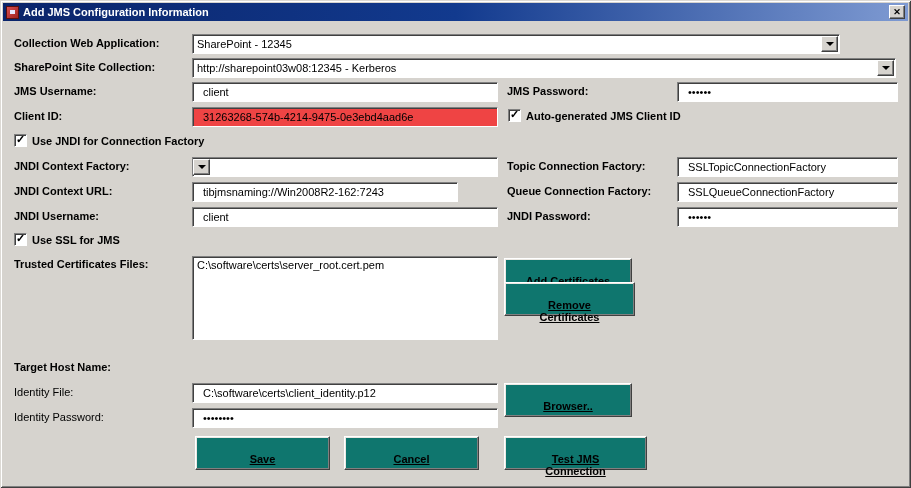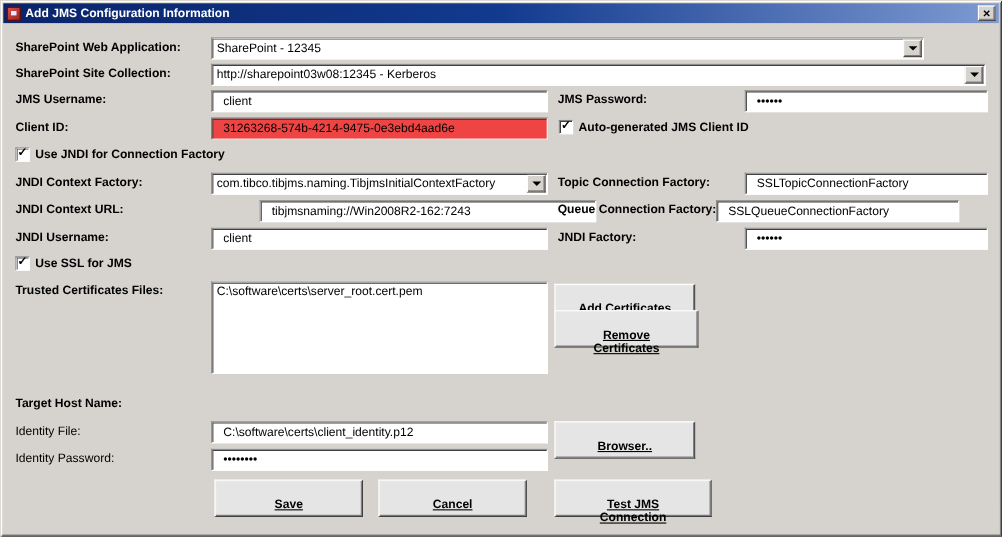--- a/index.html
+++ b/index.html
@@ -64,39 +64,39 @@
   .tri { width:0; height:0; border-left:4px solid transparent; border-right:4px solid transparent; border-top:4px solid #000; }
 
   .chk {
     position:absolute; width:13px; height:13px; background:#fff;
     border:1px solid; border-color:#808080 #fff #fff #808080;
     box-shadow: inset 1px 1px 0 #404040;
   }
   .chk .mark { position:absolute; left:1px; top:-2px; font-size:11px; font-weight:bold; line-height:13px; }
 
   .btn {
-    position:absolute; background:#e5e5e5;
+    position:absolute; background:#0f766e;
     border:1px solid; border-color:#fff #404040 #404040 #fff;
     box-shadow: inset -1px -1px 0 #808080, inset 1px 1px 0 #ebe8e3;
     font:bold 11px "Liberation Sans",sans-serif; text-decoration:underline;
     text-align:center; padding:16px; cursor:default; color:#000;
   }
 </style>
 </head>
 <body>
 
 <div class="window">
 
   <div class="titlebar">
     <span class="app-icon"></span>
     <span class="title-text">Add JMS Configuration Information</span>
     <button class="close-btn"><span>✕</span></button>
   </div>
 
-  <span class="lbl b" style="left:14px;top:37px">SharePoint Web Application:</span>
+  <span class="lbl b" style="left:14px;top:37px">Collection Web Application:</span>
   <div class="combo" style="left:192px;top:34px;width:648px">
     <span class="combo-text">SharePoint - 12345</span>
     <span class="combo-arrow">
         <span class="tri"></span>
       </span>
   </div>
 
   <span class="lbl b" style="left:14px;top:61px">SharePoint Site Collection:</span>
   <div class="combo" style="left:192px;top:58px;width:704px">
     <span class="combo-text">http://sharepoint03w08:12345 - Kerberos</span>
@@ -117,36 +117,35 @@
     </span>
   <span class="lbl b" style="left:526px;top:110px">Auto-generated JMS Client ID</span>
 
   <span class="chk" style="left:14px;top:134px">
       <span class="mark">✓</span>
     </span>
   <span class="lbl b" style="left:32px;top:135px">Use JNDI for Connection Factory</span>
 
   <span class="lbl b" style="left:14px;top:160px">JNDI Context Factory:</span>
   <div class="combo" style="left:192px;top:157px;width:306px">
-    <span class="combo-text">com.tibco.tibjms.naming.TibjmsInitialContextFactory</span>
     <span class="combo-arrow">
         <span class="tri"></span>
       </span>
   </div>
   <span class="lbl b" style="left:507px;top:160px">Topic Connection Factory:</span>
   <input class="txt" style="left: 677px; top: 157px; width: 221px;" value="SSLTopicConnectionFactory">
 
   <span class="lbl b" style="left:14px;top:185px">JNDI Context URL:</span>
-  <input class="txt" style="left: 192px; top: 182px; width: 306px; margin-left: 44px;" value="tibjmsnaming://Win2008R2-162:7243">
+  <input class="txt" style="left: 192px; top: 182px; width: 266px;" value="tibjmsnaming://Win2008R2-162:7243">
   <span class="lbl b" style="left:507px;top:185px">Queue Connection Factory:</span>
-  <input class="txt" style="left: 651px; top: 182px; width: 221px;" value="SSLQueueConnectionFactory">
+  <input class="txt" style="left: 677px; top: 182px; width: 221px;" value="SSLQueueConnectionFactory">
 
   <span class="lbl b" style="left:14px;top:210px">JNDI Username:</span>
   <input class="txt" style="left: 192px; top: 207px; width: 306px;" value="client">
-  <span class="lbl b" style="left:507px;top:210px">JNDI Factory:</span>
+  <span class="lbl b" style="left:507px;top:210px">JNDI Password:</span>
   <input class="txt" style="left: 677px; top: 207px; width: 221px;" value="••••••">
 
   <span class="chk" style="left:14px;top:233px">
       <span class="mark">✓</span>
     </span>
   <span class="lbl b" style="left:32px;top:234px">Use SSL for JMS</span>
 
   <span class="lbl b" style="left:14px;top:258px">Trusted Certificates Files:</span>
   <textarea class="area" style="left: 192px; top: 256px; width: 306px; height: 84px;" spellcheck="false">C:\software\certs\server_root.cert.pem</textarea>
   <button class="btn" style="left:504px;top:258px;width:128px;height:19px">Add Certificates</button>

